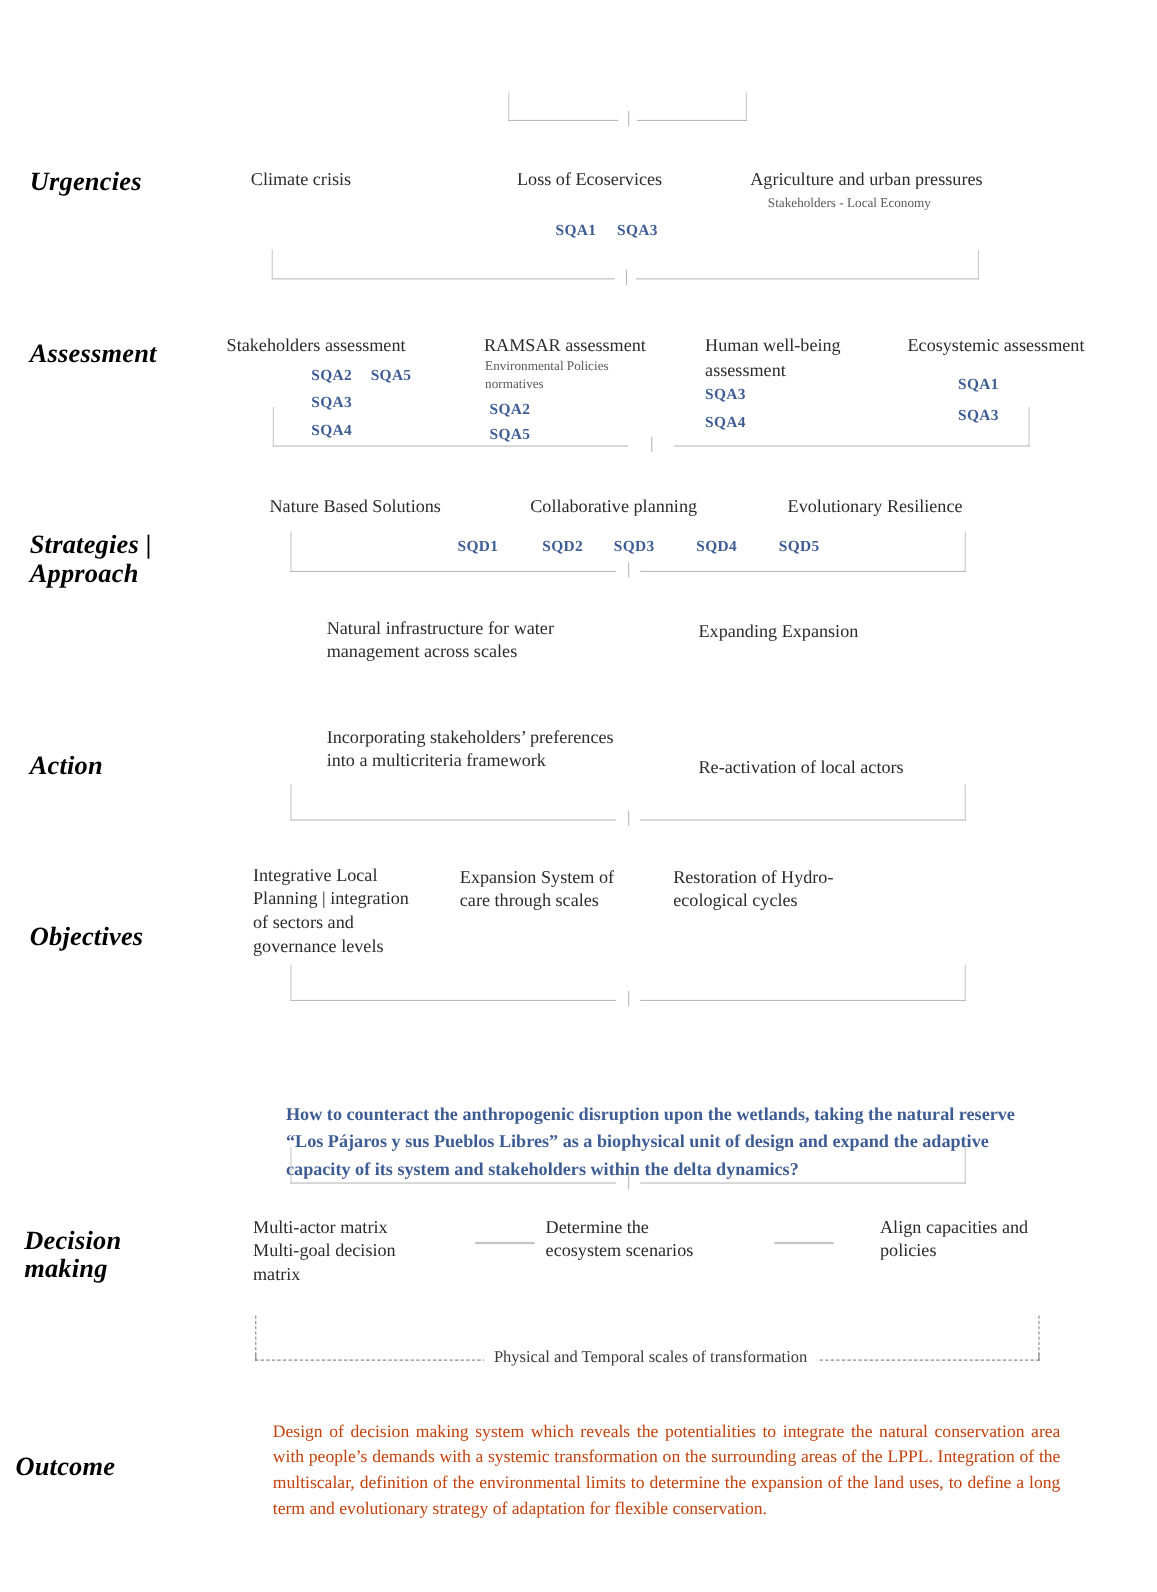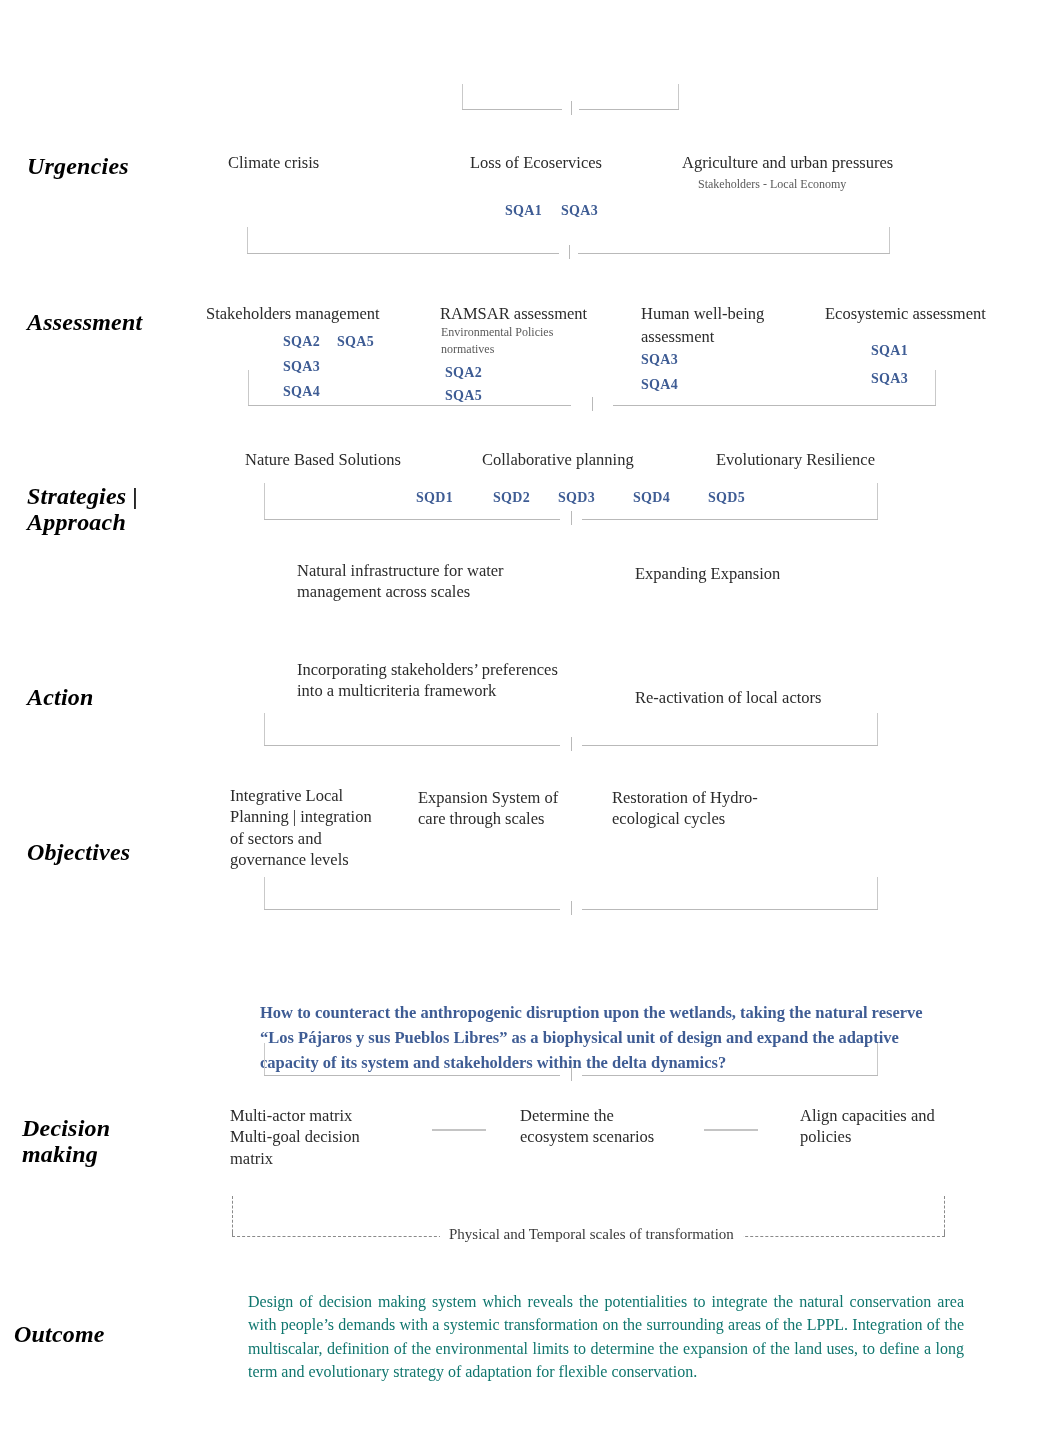--- a/index.html
+++ b/index.html
@@ -28,21 +28,21 @@
     font-size:16.5px;color:#2b2b2b;line-height:1.30;
   }
   .node.sm{font-size:12px;color:#5a5a5a;line-height:1.32;}
   .sq{
     font-size:14px;font-weight:700;color:#3e5c94;letter-spacing:.3px;
   }
   .question{
     font-size:16.5px;font-weight:700;color:#3e5c94;line-height:1.52;
   }
   .outcome-text{
-    font-size:16px;color:#0f766e;line-height:1.46;text-align:justify;
+    font-size:16px;color:#c2410c;line-height:1.46;text-align:justify;
   }
   .scale-label{
     font-size:15px;color:#3b3b3b;background:#ffffff;padding:0 9px;
   }
 
   
   .bracket{position:absolute;}
   .bracket .side{
     position:absolute;width:1px;background:#c9c9c9;top:0;
   }
@@ -101,21 +101,21 @@
   <div class="bracket" style="left:247px;top:227px;width:643px;height:27px;">
     <span class="side l" style="height:27px;"></span>
     <span class="side r" style="height:27px;"></span>
     <span class="base l" style="width:312px;"></span>
     <span class="base r" style="width:312px;"></span>
     <span class="tick"></span>
   </div>
 
   <div class="abs row-label" style="left:27px;top:308px;">Assessment</div>
 
-  <div class="abs node" style="left:206px;top:303px;width:230px;">Stakeholders management</div>
+  <div class="abs node" style="left:206px;top:303px;width:230px;">Stakeholders assessment</div>
   <div class="abs sq" style="left:283px;top:334px;">SQA2</div>
   <div class="abs sq" style="left:337px;top:334px;">SQA5</div>
   <div class="abs sq" style="left:283px;top:359px;">SQA3</div>
   <div class="abs sq" style="left:283px;top:384px;">SQA4</div>
 
   <div class="abs node" style="left:440px;top:303px;width:230px;">RAMSAR assessment</div>
   <div class="abs node sm" style="left:441px;top:325px;width:180px;">Environmental Policies</div>
   <div class="abs node sm" style="left:441px;top:342px;width:180px;">normatives</div>
   <div class="abs sq" style="left:445px;top:365px;">SQA2</div>
   <div class="abs sq" style="left:445px;top:388px;">SQA5</div>
@@ -195,21 +195,21 @@
     <span class="side r" style="height:33px;"></span>
     <span class="base l" style="width:296px;"></span>
     <span class="base r" style="width:296px;"></span>
     <span class="tick"></span>
   </div>
 
   <div class="abs row-label" style="left:22px;top:1114px;">Decision</div>
   <div class="abs row-label" style="left:22px;top:1140px;">making</div>
 
   <div class="abs node" style="left:230px;top:1105px;width:160px;">Multi-actor matrix Multi-goal decision matrix</div>
-  <div class="abs node" style="left:520px;top:1105px;width:165px;">Determine the ecosystem scenarios</div>
+  <div class="abs node" style="left:496px;top:1105px;width:165px;">Determine the ecosystem scenarios</div>
   <div class="abs node" style="left:800px;top:1105px;width:170px;">Align capacities and policies</div>
 
   <div class="hconn" style="left:432px;top:1129px;width:54px;"></div>
   <div class="hconn" style="left:704px;top:1129px;width:54px;"></div>
 
   <div class="bracket dashed" style="left:232px;top:1196px;width:713px;height:41px;">
     <span class="side l" style="height:41px;"></span>
     <span class="side r" style="height:41px;"></span>
     <span class="base l" style="width:215px;"></span>
     <span class="base r" style="width:215px;"></span>

